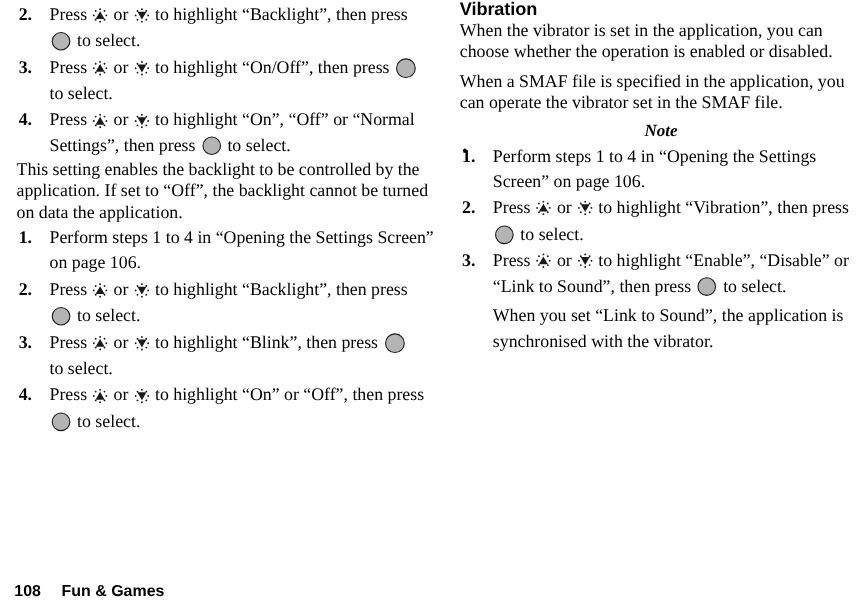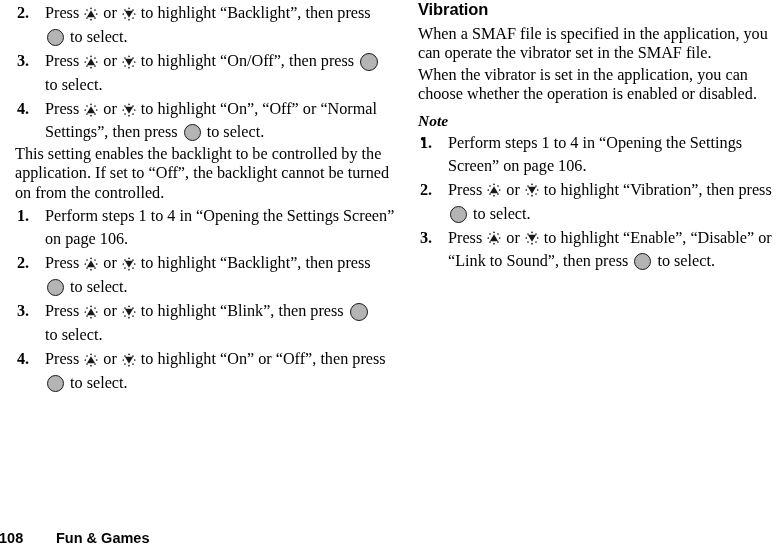--- a/index.html
+++ b/index.html
@@ -59,20 +59,21 @@
   .para.tight { margin-bottom: 0; }
   .para.gap   { margin-top: 7px; }
 
   
   .note-label {
     font-size: 15.5px;
     font-weight: bold;
     font-style: italic;
     line-height: 18px;
     margin: 7px 0 0 0;
+    text-align: center;
   }
   .note-list {
     list-style: none;
     margin: 0;
     padding: 0;
   }
   .note-item {
     position: relative;
     padding-left: 14px;
     font-size: 15.8px;
@@ -149,20 +150,21 @@
     height: 22px;
     font-family: "Liberation Sans", sans-serif;
     font-weight: bold;
     font-size: 14.5px;
     line-height: 22px;
   }
   .footer .pageno {
     position: absolute;
     left: -1px;
     bottom: 0;
+    padding-left: 14px;
   }
   .footer .chapter {
     position: absolute;
     left: 56px;
     bottom: 0;
   }
 </style>
 </head>
 <body>
 
@@ -287,21 +289,21 @@
               <path d="M7 10.8 L11.1 3.7 L2.9 3.7 Z" fill="#1a1a1a"></path>
             </svg>
           </span>
           <span>to highlight “On”, “Off” or “Normal Settings”, then press</span>
           <span class="selkey"></span>
           <span>to select.</span>
         </span>
       </li>
     </ol>
 
-    <p class="para tight">This setting enables the backlight to be controlled by the application. If set to “Off”, the backlight cannot be turned on from the controlled.</p>
+    <p class="para tight">This setting enables the backlight to be controlled by the application. If set to “Off”, the backlight cannot be turned on data the application.</p>
 
     <ol class="steps">
 
       <li class="step">
         <span class="num">1.</span>
         <span>Perform steps 1 to 4 in “Opening the Settings Screen” on page 106.</span>
       </li>
 
       <li class="step">
         <span class="num">2.</span>
@@ -423,22 +425,22 @@
         <span class="cont"><span class="selkey"></span>
           <span>to select.</span>
         </span>
       </li>
     </ol>
   </div>
 
   <div class="col col-right">
 
     <h2 class="h-major">Vibration</h2>
+    <p class="para">When the vibrator is set in the application, you can choose whether the operation is enabled or disabled.</p>
     <p class="para gap">When a SMAF file is specified in the application, you can operate the vibrator set in the SMAF file.</p>
-    <p class="para">When the vibrator is set in the application, you can choose whether the operation is enabled or disabled.</p>
 
     <p class="note-label">Note</p>
     <ul class="note-list">
       <li class="note-item">
         <span class="bullet">•</span>
       </li>
     </ul>
 
     <ol class="steps">
 
@@ -519,20 +521,21 @@
                 <circle cx="1.3" cy="7" r="0.85"></circle>
                   <circle cx="3.0" cy="3.0" r="0.85"></circle>
               </g>
               <path d="M7 10.8 L11.1 3.7 L2.9 3.7 Z" fill="#1a1a1a"></path>
             </svg>
           </span>
           <span>to highlight “Enable”, “Disable” or “Link to Sound”, then press</span>
           <span class="selkey"></span>
           <span>to select.</span>
         </span>
+        <span class="cont" style="margin-top:4px;">When you set “Link to Sound”, the application is synchronised with the vibrator.</span>
       </li>
     </ol>
   </div>
 
   <div class="footer">
     <span class="pageno">108</span>
     <span class="chapter">Fun &amp; Games</span>
   </div>
 
 </div>

